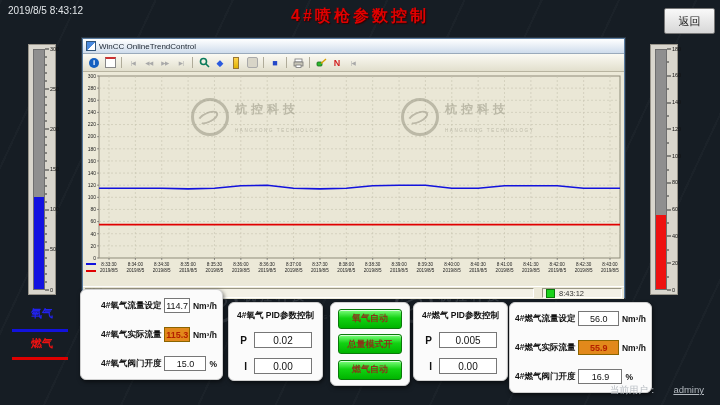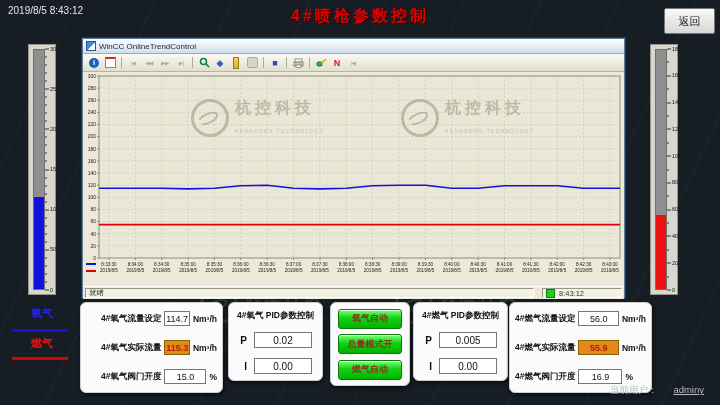--- a/index.html
+++ b/index.html
@@ -29,21 +29,21 @@
   .statusbar{height:13px;display:flex;gap:8px;padding:1px 2px;background:#ece9d8;border-top:1px solid #fff;box-sizing:border-box;}
   .statusfield{border:1px solid;border-color:#9a9684 #ffffff #ffffff #9a9684;background:#f3f1e6;font-size:7.5px;color:#333;display:flex;align-items:center;padding:0 3px;box-sizing:border-box;}
   .status-left{flex:1;}
   .status-right{width:80px;}
   .status-dot{width:7px;height:7px;background:#1ad21a;border:1px solid #0a7a0a;margin-right:4px;}
 
   
   .wm{position:absolute;display:flex;align-items:center;gap:6px;pointer-events:none;}
   .wm .ring{width:32px;height:32px;border:3px solid currentColor;border-radius:50%;position:relative;}
   .wm .ring::after{content:"";position:absolute;left:3px;top:11px;width:18px;height:7px;border:2px solid currentColor;border-left-color:transparent;border-radius:50%;transform:rotate(-25deg);}
-  .wm .cn{font-size:16px;font-weight:bold;letter-spacing:4px;white-space:nowrap;}
+  .wm .cn{font-size:12px;font-weight:bold;letter-spacing:4px;white-space:nowrap;}
   .wm .en{font-size:4.5px;letter-spacing:1.6px;white-space:nowrap;}
   .wm.chartwm{color:rgba(150,147,130,0.55);}
   .wm.bgwm{color:rgba(150,156,162,0.22);}
 
   
   .gauge{position:absolute;width:28px;height:251px;background:#d9d6cd;border:1px solid #98948a;box-sizing:border-box;}
   .gtrack{position:absolute;left:4px;top:4px;bottom:4px;width:10px;background:#8f8f8f;border:1px solid #6f6f6f;}
   .gfill{position:absolute;left:0;right:0;bottom:0;}
   .gticks{position:absolute;left:16px;top:4px;bottom:4px;right:0;}
   .gtick{position:absolute;left:0;width:2px;height:1px;background:#333;transform:translateY(50%);}
@@ -375,21 +375,21 @@
         <span>8:43:12</span>
       </div>
     </div>
   </div>
 
   <div class="legend-label" style="left:14px;top:306px;color:#2222ee;">氧气</div>
   <div class="legend-line" style="left:12px;top:329px;background:#1212dd;"></div>
   <div class="legend-label" style="left:14px;top:336px;color:#ee1111;">燃气</div>
   <div class="legend-line" style="left:12px;top:357px;background:#dd0000;"></div>
 
-  <div class="panel flow-panel" style="left:80px;top:302px;padding-left:20px;">
+  <div class="panel flow-panel" style="left:80px;top:289px;padding-left:20px;">
     <div class="frow">
       <span class="flabel">4#氧气流量设定</span>
       <span class="vbox">114.7</span>
       <span class="funit">Nm³/h</span>
     </div>
     <div class="frow">
       <span class="flabel">4#氧气实际流量</span>
       <span class="vbox hl">115.3</span>
       <span class="funit">Nm³/h</span>
     </div>

